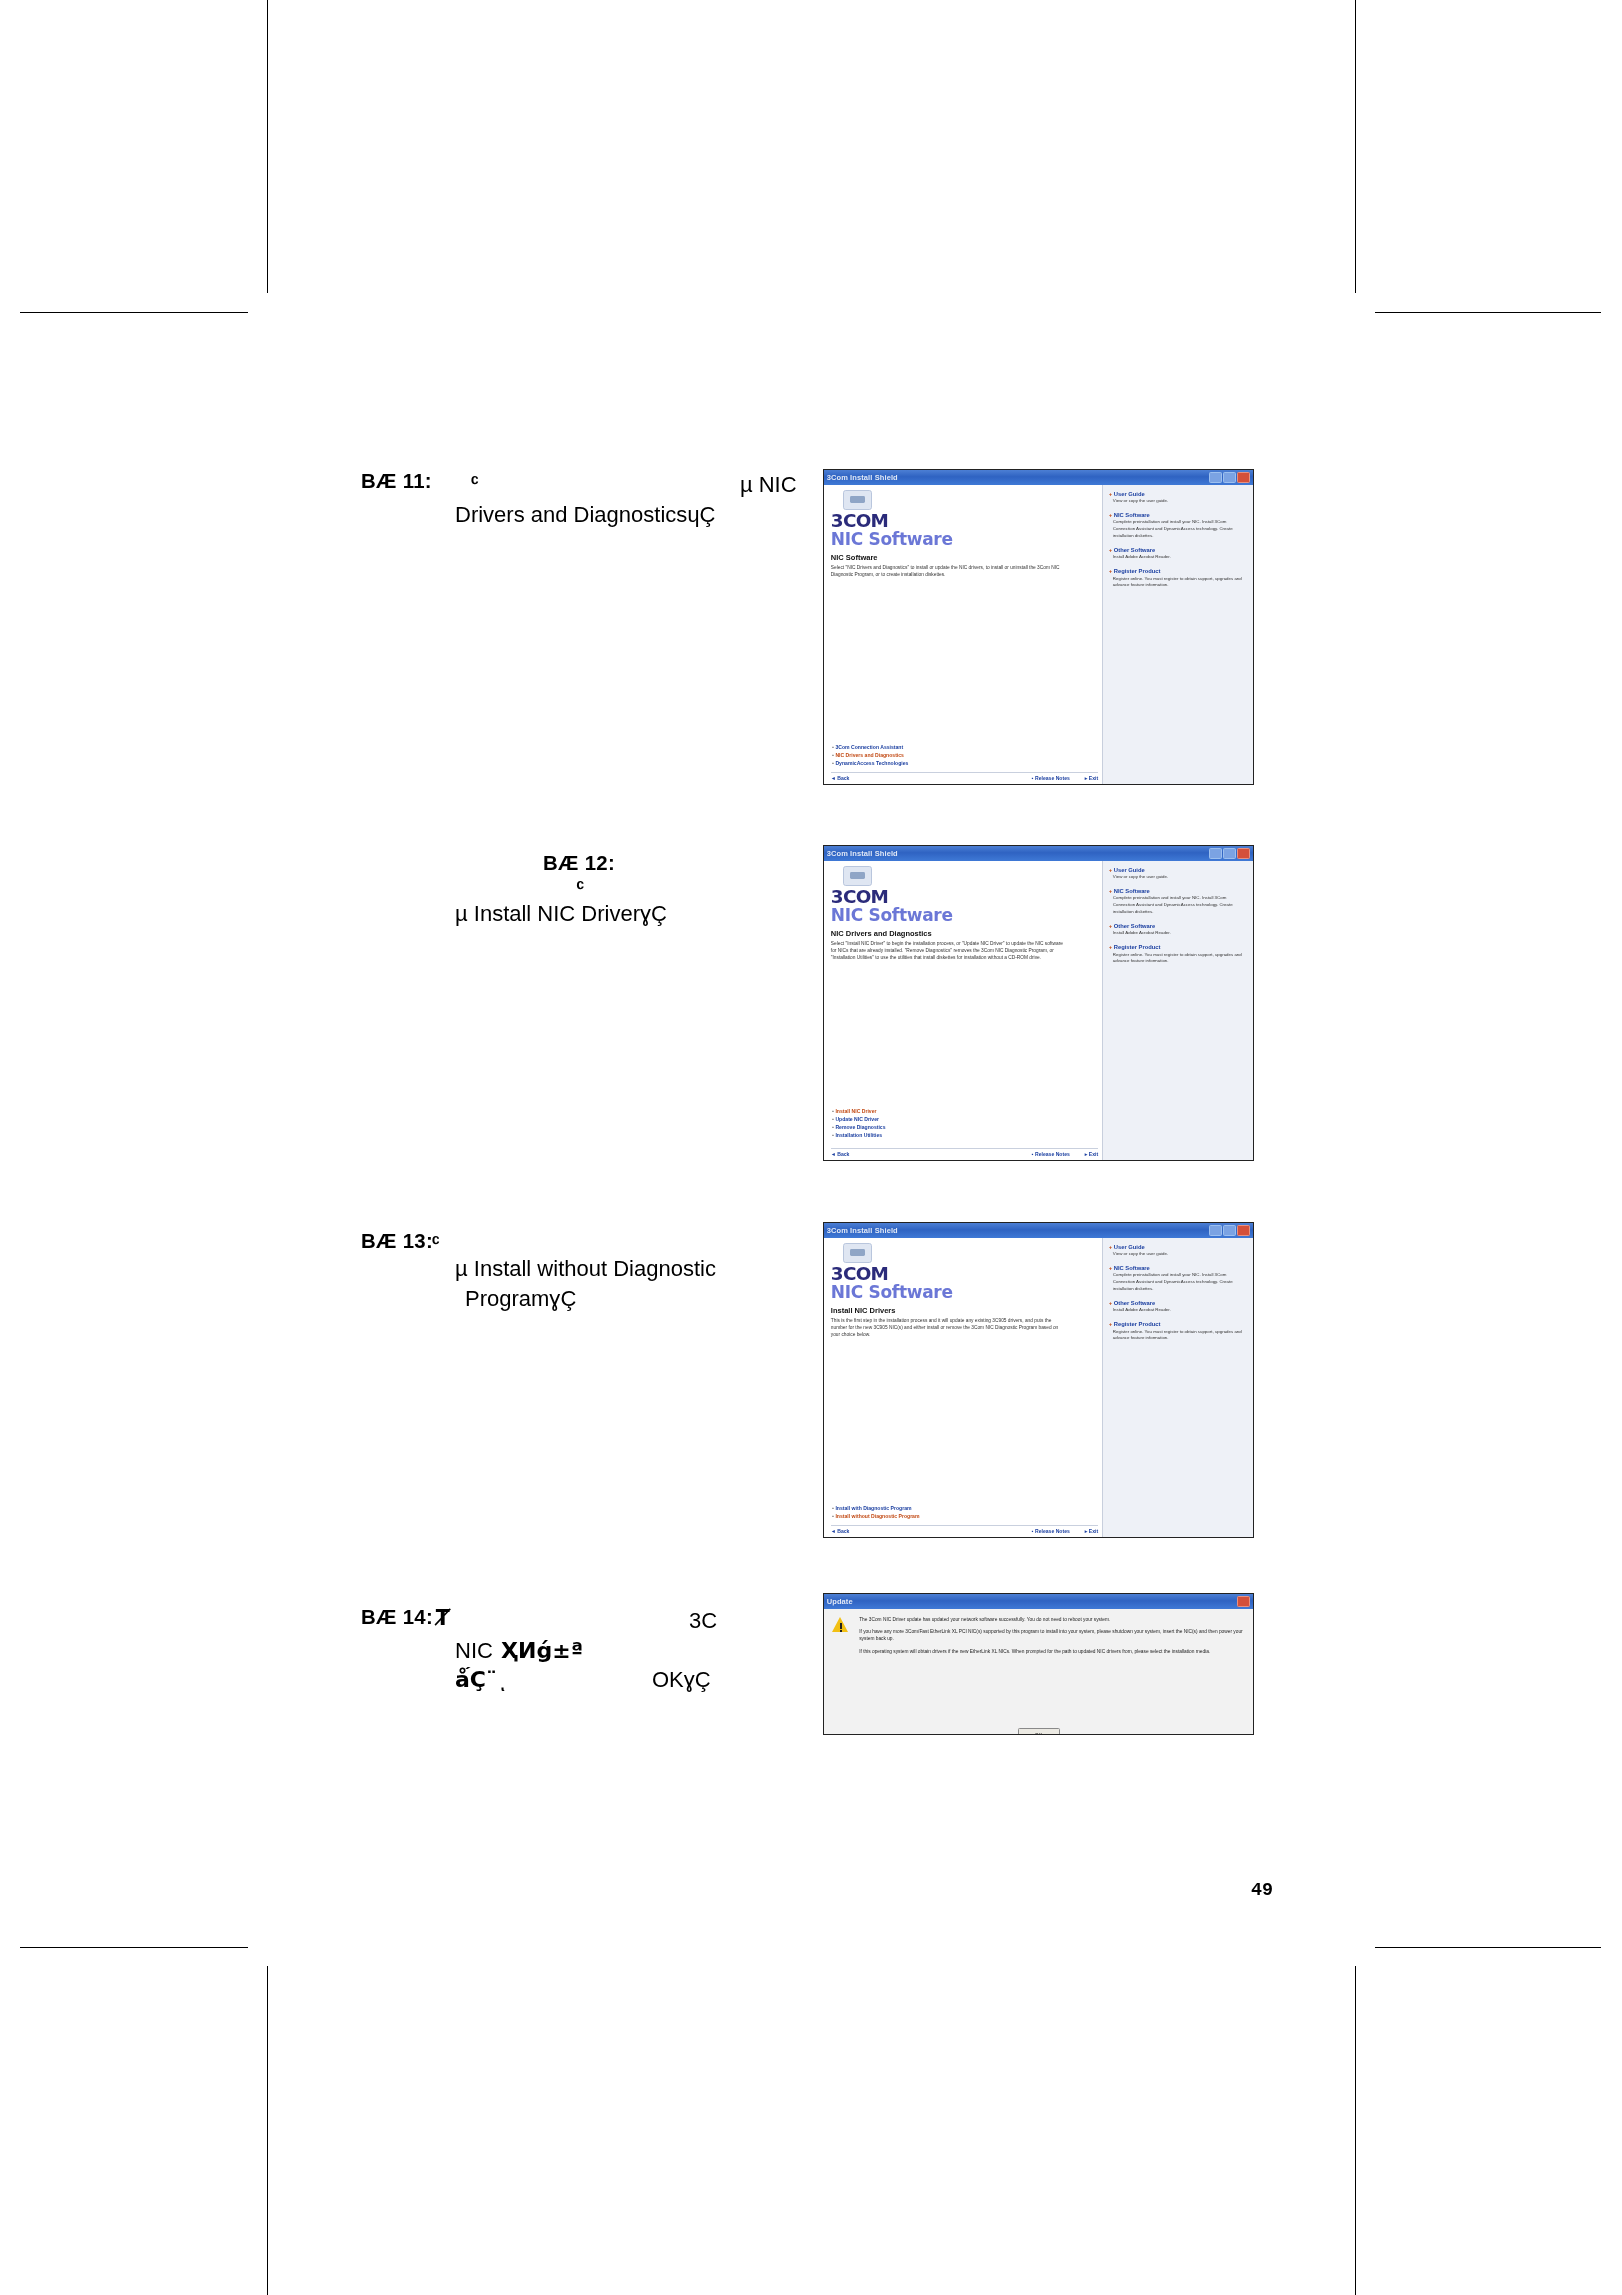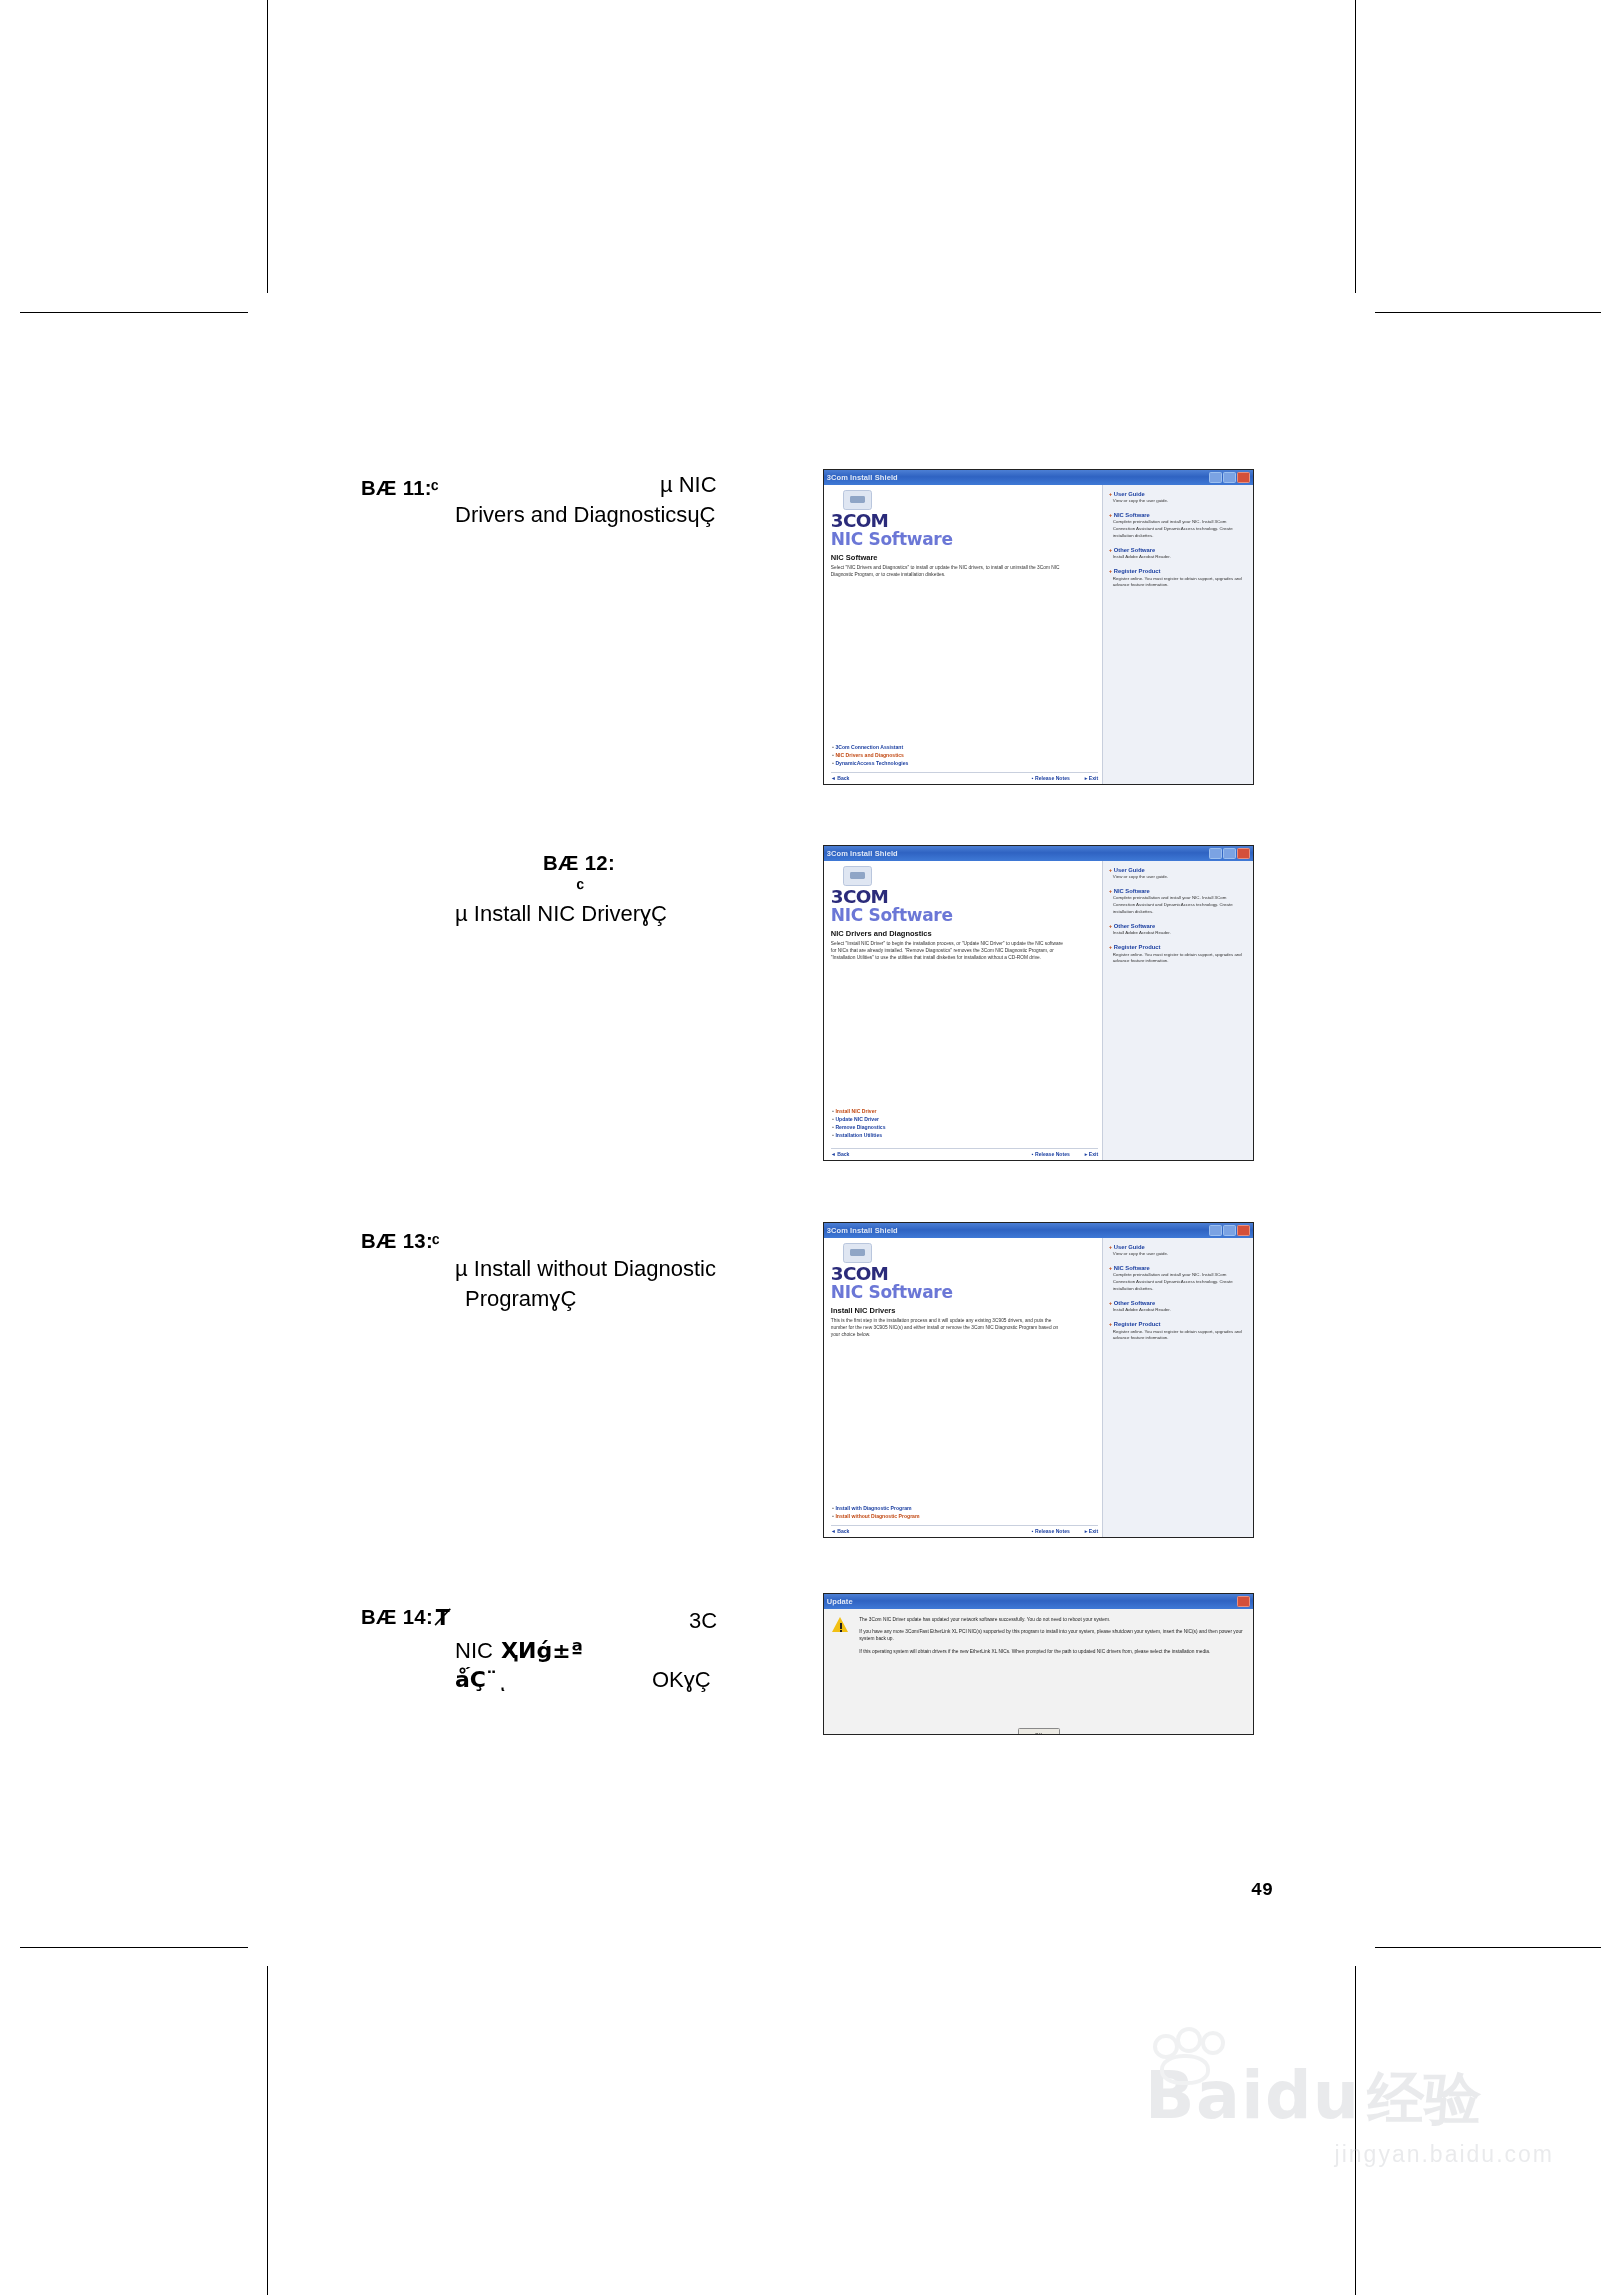--- a/index.html
+++ b/index.html
@@ -91,21 +91,21 @@
   <div class="crop-line vline" style="left:1355px;top:0;height:293px;"></div>
   <div class="crop-line hline" style="left:20.4px;top:312px;width:228px;"></div>
   <div class="crop-line hline" style="left:1375px;top:312px;width:226px;"></div>
 
   <div class="crop-line hline" style="left:20.4px;top:1947px;width:228px;"></div>
   <div class="crop-line hline" style="left:1375px;top:1947px;width:226px;"></div>
   <div class="crop-line vline" style="left:267px;top:1966px;height:330px;"></div>
   <div class="crop-line vline" style="left:1355px;top:1966px;height:330px;"></div>
 
   <div class="step" style="left:361px;top:470px;width:436px;">
-    <div style="display:flex;align-items:flex-end;">
+    <div style="display:flex;align-items:flex-start;gap:40px;">
       <span class="step-label">BÆ 11:</span>
       <span class="step-label garble" style="margin-left:2.7px;">ͨ</span>
       <span class="step-text" style="margin-left:225px;white-space:nowrap;">µ NIC</span>
     </div>
     <div class="step-text" style="margin-left:94px;">Drivers and DiagnosticsɥÇ</div>
   </div>
 
   <div class="shot" style="left:823px;top:469px;width:429px;height:314px;">
     <div class="win-title">
       <span class="t">3Com Install Shield</span>
@@ -302,28 +302,15 @@
         <p>The 3Com NIC Driver update has updated your network software successfully. You do not need to reboot your system.</p>
         <p>If you have any more 3Com/Fast EtherLink XL PCI NIC(s) supported by this program to install into your system, please shutdown your system, insert the NIC(s) and then power your system back up.</p>
         <p>If this operating system will obtain drivers if the new EtherLink XL NICs. When prompted for the path to updated NIC drivers from, please select the installation media.</p>
       </div>
       <div class="ok-btn">OK</div>
     </div>
   </div>
 
   <div class="pageno" style="left:1251px;top:1880px;">49</div>
 
-  <div class="wm" style="left:1145px;top:2058px;width:409px;">
-    <div class="paw">
-      <span style="left:12.3px;top:6.8px;width:17.7px;height:17.7px;"></span>
-      <span style="left:35px;top:0px;width:17.7px;height:17.7px;"></span>
-      <span style="left:60px;top:4.1px;width:16.4px;height:16.4px;"></span>
-      <span style="left:19px;top:27px;width:42px;height:23px;border-radius:48% 48% 44% 44%;"></span>
-    </div>
-    <div style="display:flex;align-items:baseline;">
-      <span class="bd">Baidu</span>
-      <span class="cn" style="margin-left:6.8px;">经验</span>
-    </div>
-    <div class="url">jingyan.baidu.com</div>
-  </div>
 
 </div>
 
 
 </body></html>

